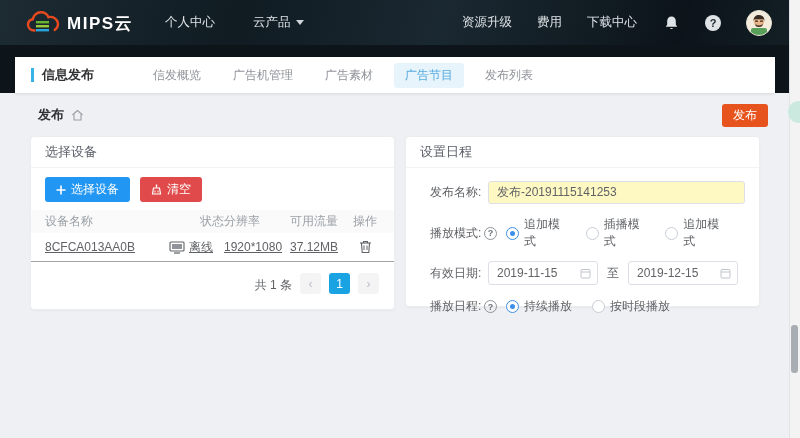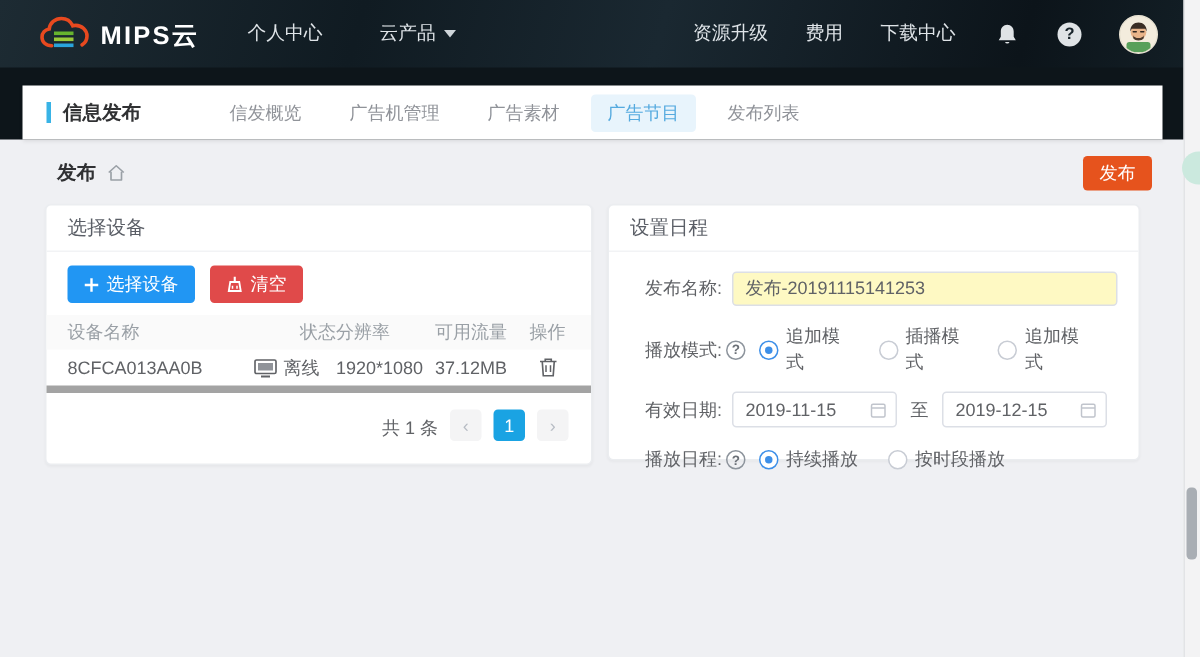--- a/index.html
+++ b/index.html
@@ -54,21 +54,21 @@
   .panel-left  { left:30px;  top:136px; width:365px; height:174px; }
   .panel-right { left:405px; top:136px; width:355px; height:171px; }
   .panel-header { height:31px; line-height:30px; padding-left:14px; font-size:13px; color:#5a5e66; border-bottom:1px solid #f2f3f5; }
   
   .btn-row { display:flex; gap:10px; padding:9px 14px 8px; }
   .btn { height:25px; border:none; border-radius:3px; color:#fff; font-size:12px; padding:0 11px; display:flex; align-items:center; gap:5px; cursor:pointer; }
   .btn-blue { background:#2196f3; }
   .btn-red  { background:#e04a4a; }
   .thead, .trow { display:flex; align-items:center; }
   .thead { height:23px; background:#fafafa; font-size:12px; color:#9aa0a6; }
-  .trow  { height:29px; font-size:12px; color:#606266; border-bottom:5px solid #a3a3a3; }
+  .trow  { height:29px; font-size:12px; color:#606266; border-bottom:1px solid #a3a3a3;text-decoration:underline; }
   .col-name    { width:138px; padding-left:14px; }
   .col-status  { width:55px; display:flex; align-items:center; gap:4px;text-align:right; }
   .col-res     { width:66px; }
   .col-traffic { width:58px; }
   .col-ops     { width:34px; display:flex; justify-content:center; }
   .thead .col-status { display:block; }
   .thead .col-ops { display:block; text-align:center; }
   .pagination { display:flex; justify-content:flex-end; align-items:flex-end; gap:8px; padding:11px 15px 0; font-size:12px; color:#606266; }
   .page-btn { width:21px; height:21px; background:#f4f4f5; border:none; border-radius:3px; color:#b7bcc4; font-size:12px;
               display:flex; align-items:center; justify-content:center; cursor:pointer; }

